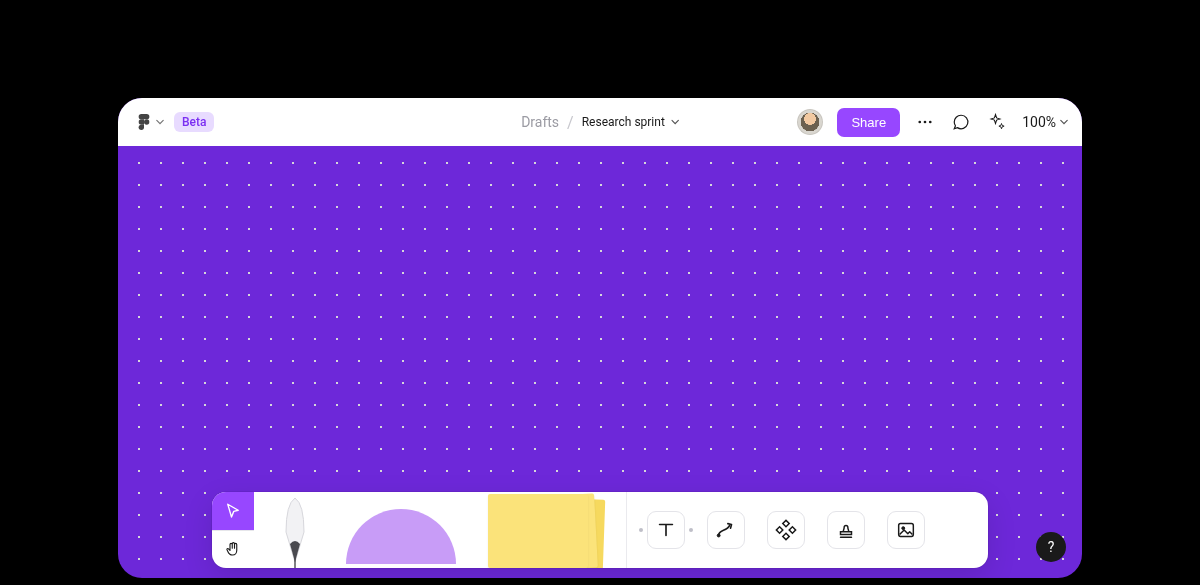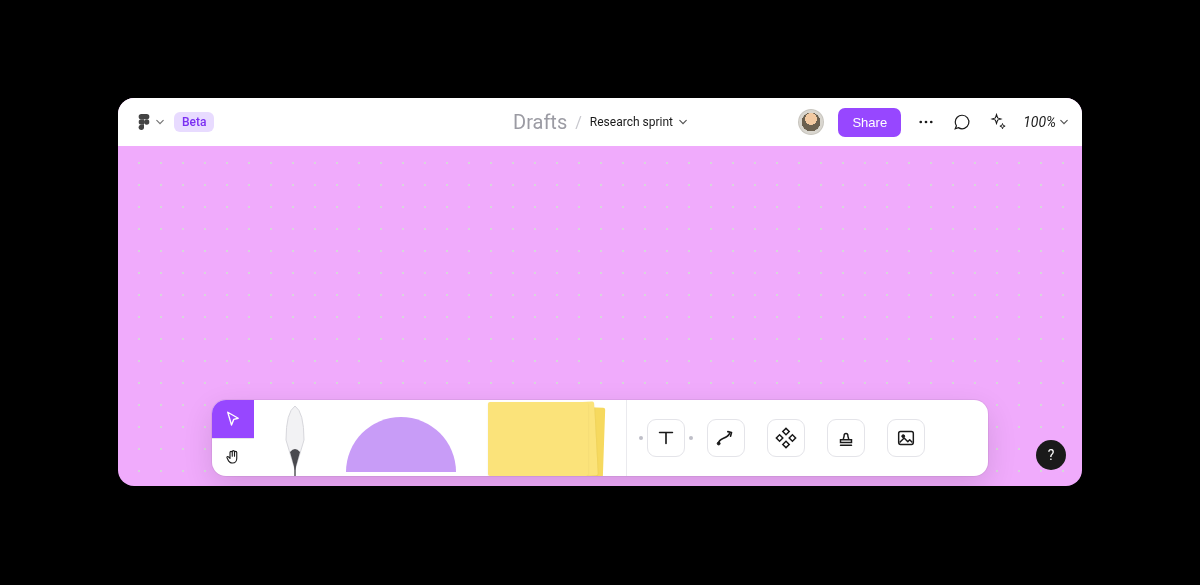--- a/index.html
+++ b/index.html
@@ -1,22 +1,22 @@
 <!DOCTYPE html>
 <html><head>
 <meta charset="utf-8">
 <style>
   * { box-sizing: border-box; margin: 0; padding: 0; }
   html, body { width: 1200px; height: 585px; background: #000; font-family: -apple-system, BlinkMacSystemFont, "Segoe UI", Roboto, sans-serif; }
   .app-frame {
     position: absolute;
     left: 118px; top: 98px;
-    width: 964px; height: 388px;
-    background: #f0abfc;
-    border-radius: 16px;
+    width: 964px; height: 480px;
+    background: #6d28d9;
+    border-radius: 24px;
     overflow: hidden;
     box-shadow: 0 0 0 1px rgba(0,0,0,.04);
   }
   
   .canvas-dots {
     position: absolute; inset: 48px 0 0 0;
     background-image: radial-gradient(circle, #d6d6da 1px, transparent 1px);
     background-size: 22px 22px;
     background-position: 10px 6px;
   }
@@ -28,32 +28,32 @@
     background:#fff;
     z-index:3;
   }
   .topbar-left { display:flex; align-items:center; gap:6px; flex:0 0 auto; }
   .title-group { position:absolute; left:50%; transform:translateX(-50%); display:flex; align-items:center; gap:8px; }
   .topbar-right { display:flex; align-items:center; gap:14px; margin-left:auto; }
   .fig-logo { width:16px; height:16px; display:block; }
   .logo-btn { display:flex; align-items:center; gap:4px; padding:4px 4px; border-radius:6px; cursor:pointer; }
   .chev { width:8px; height:8px; }
   .beta-pill { background:#e8dbff; color:#7b2ff2; font-size:12px; font-weight:500; padding:3px 8px; border-radius:6px; }
-  .crumb { color:#9b9ba3; font-size:20px;text-align:center; }
+  .crumb { color:#9b9ba3; font-size:14px;text-align:center; }
   .slash { color:#c7c7cd; }
   .doc-title { color:#1a1a1a; font-size:12px; display:flex; align-items:center; gap:6px; cursor:pointer; }
   .avatar { width:26px; height:26px; border-radius:50%; background:
       radial-gradient(circle at 50% 38%, #f2c9a1 0 28%, transparent 29%),
       radial-gradient(circle at 50% 50%, #6b604f 0 50%, transparent 51%),
       #d9d6cf;
       box-shadow: inset 0 0 0 1px rgba(0,0,0,.08);
   }
   .share-btn { background:#9747ff; color:#fff; border:none; font-size:13px; font-weight:500; padding:7px 14px; border-radius:7px; cursor:pointer; }
   .ic-btn { width:22px; height:22px; display:flex; align-items:center; justify-content:center; cursor:pointer; color:#1a1a1a; }
-  .zoom { display:flex; align-items:center; gap:4px; font-size:14px; color:#1a1a1a; cursor:pointer;font-style:italic; }
+  .zoom { display:flex; align-items:center; gap:4px; font-size:14px; color:#1a1a1a; cursor:pointer; }
 
   
   .toolbar {
     position:absolute;
     left: 94px; right: 94px; bottom: 10px;
     height: 76px;
     background:#fff;
     border-radius: 14px;
     box-shadow: 0 10px 30px rgba(0,0,0,.12), 0 0 0 1px rgba(0,0,0,.05);
     display:flex;

